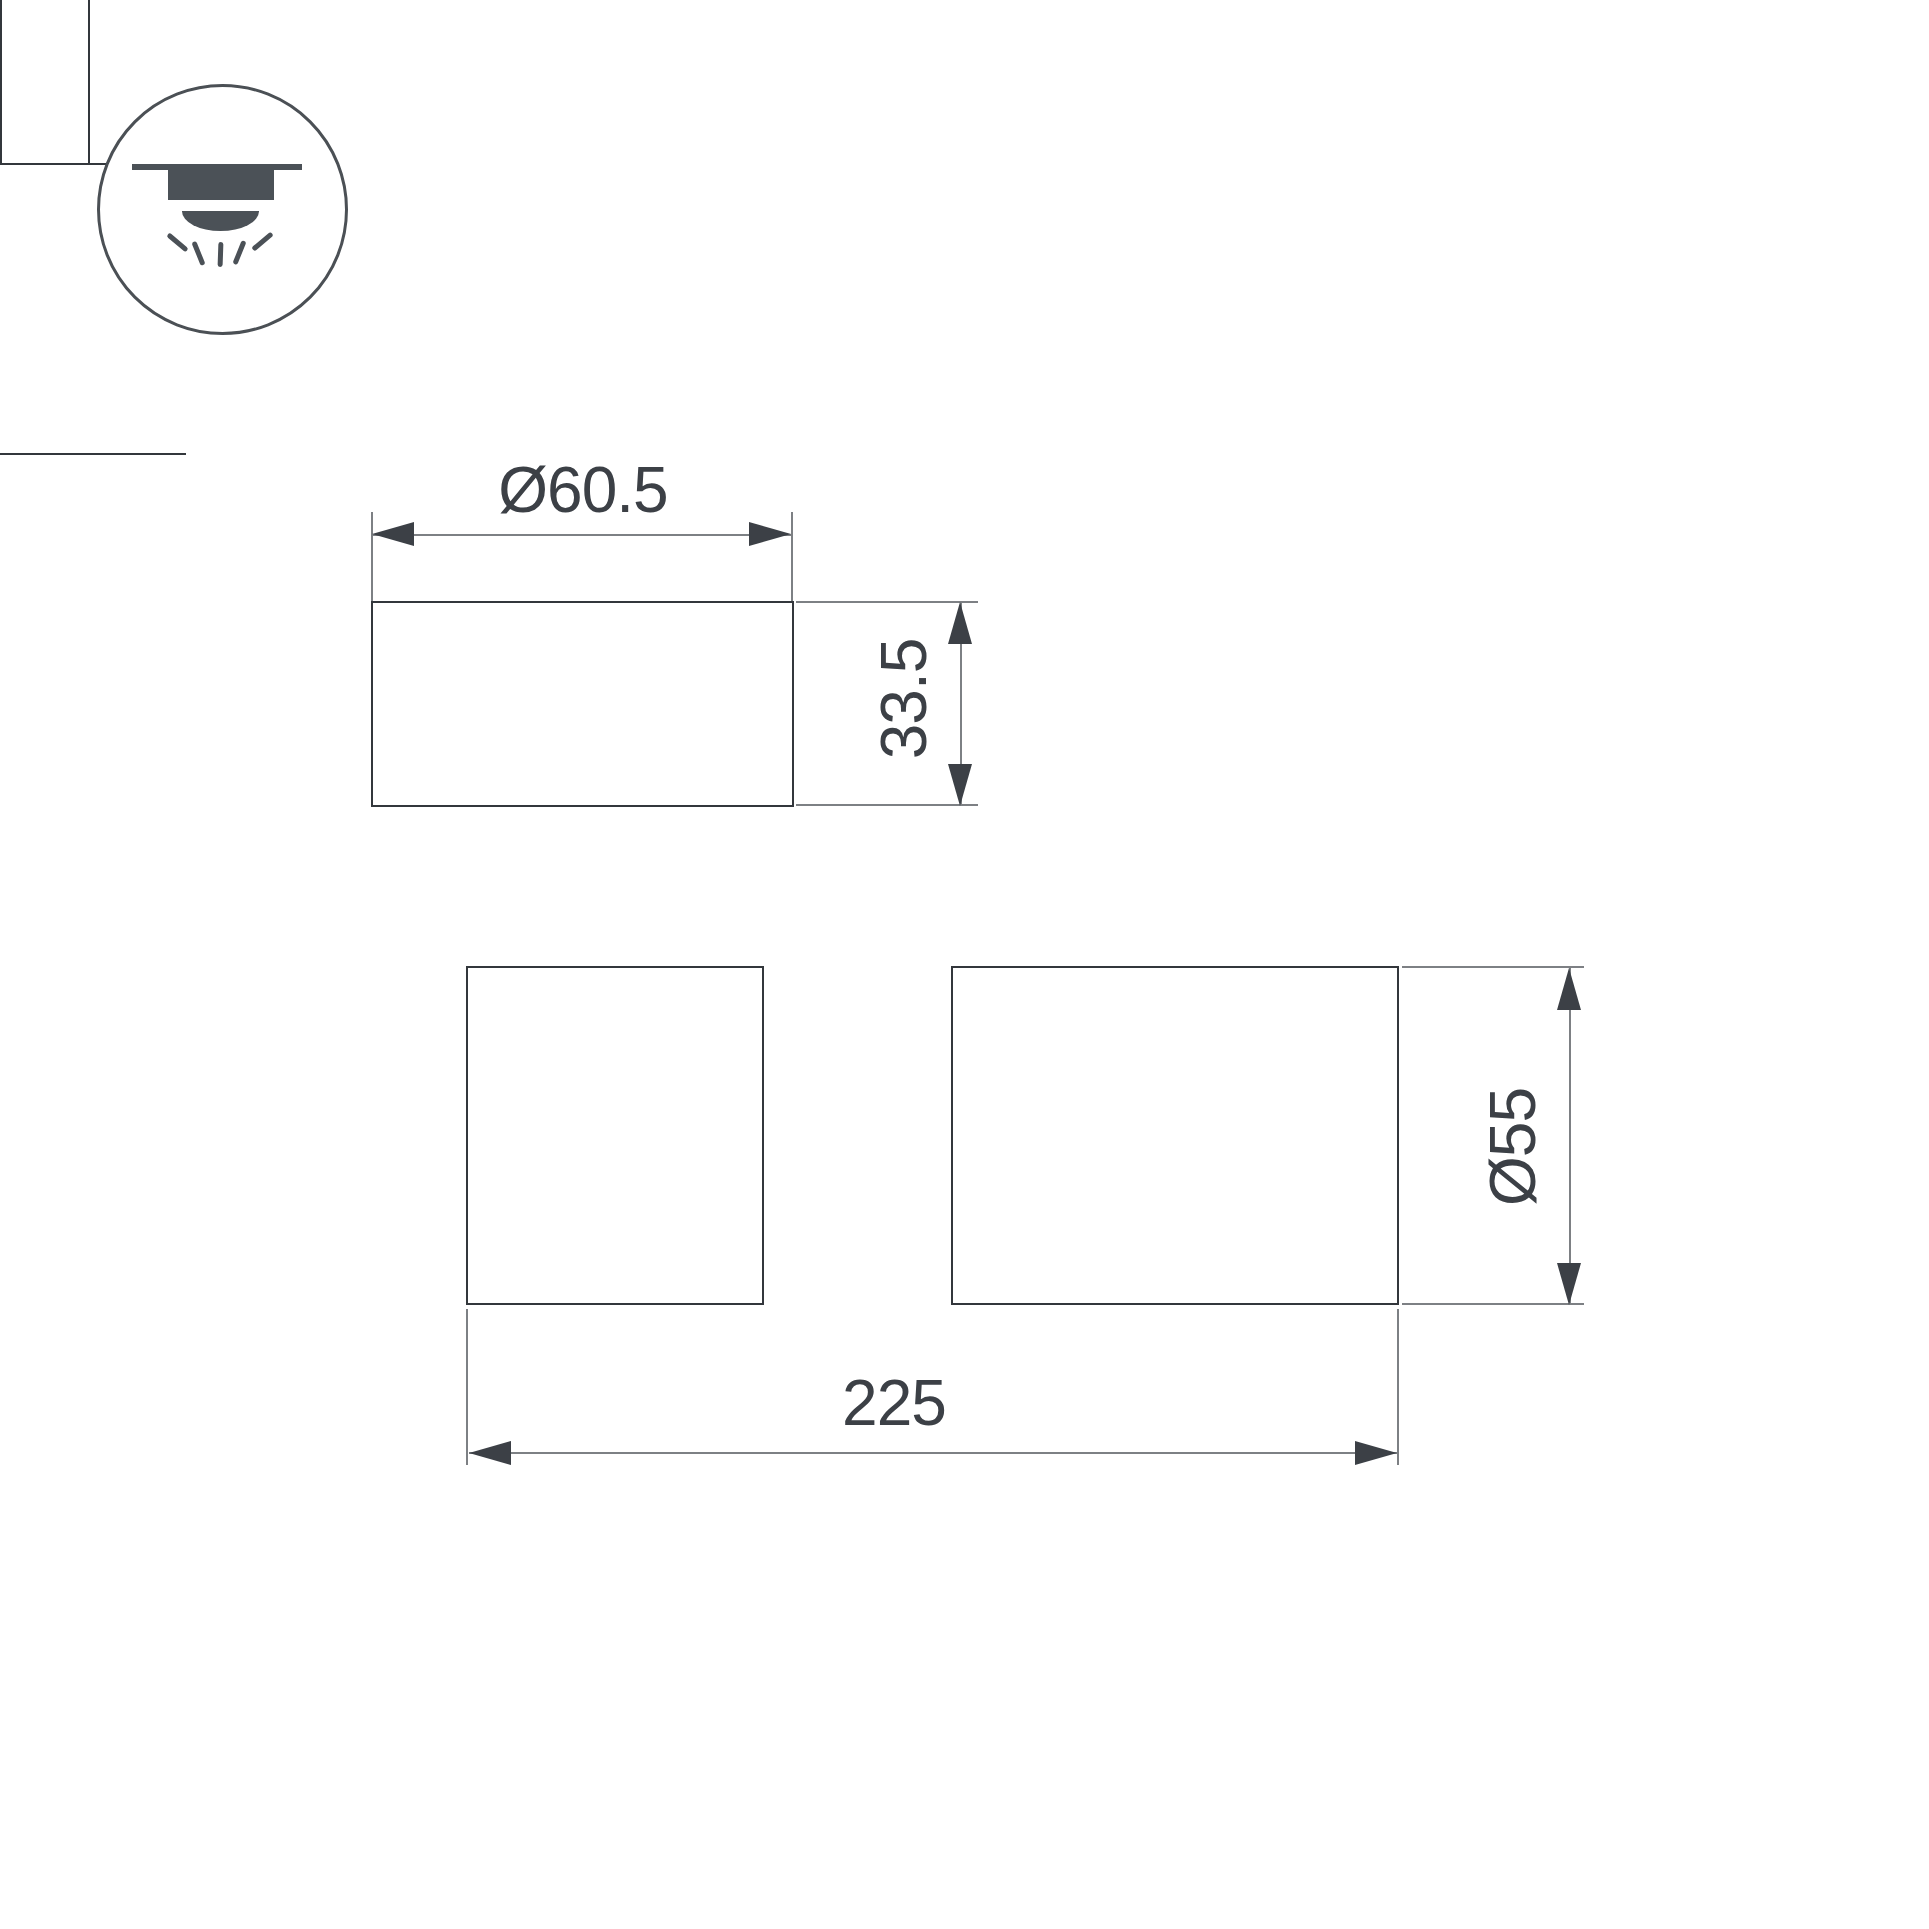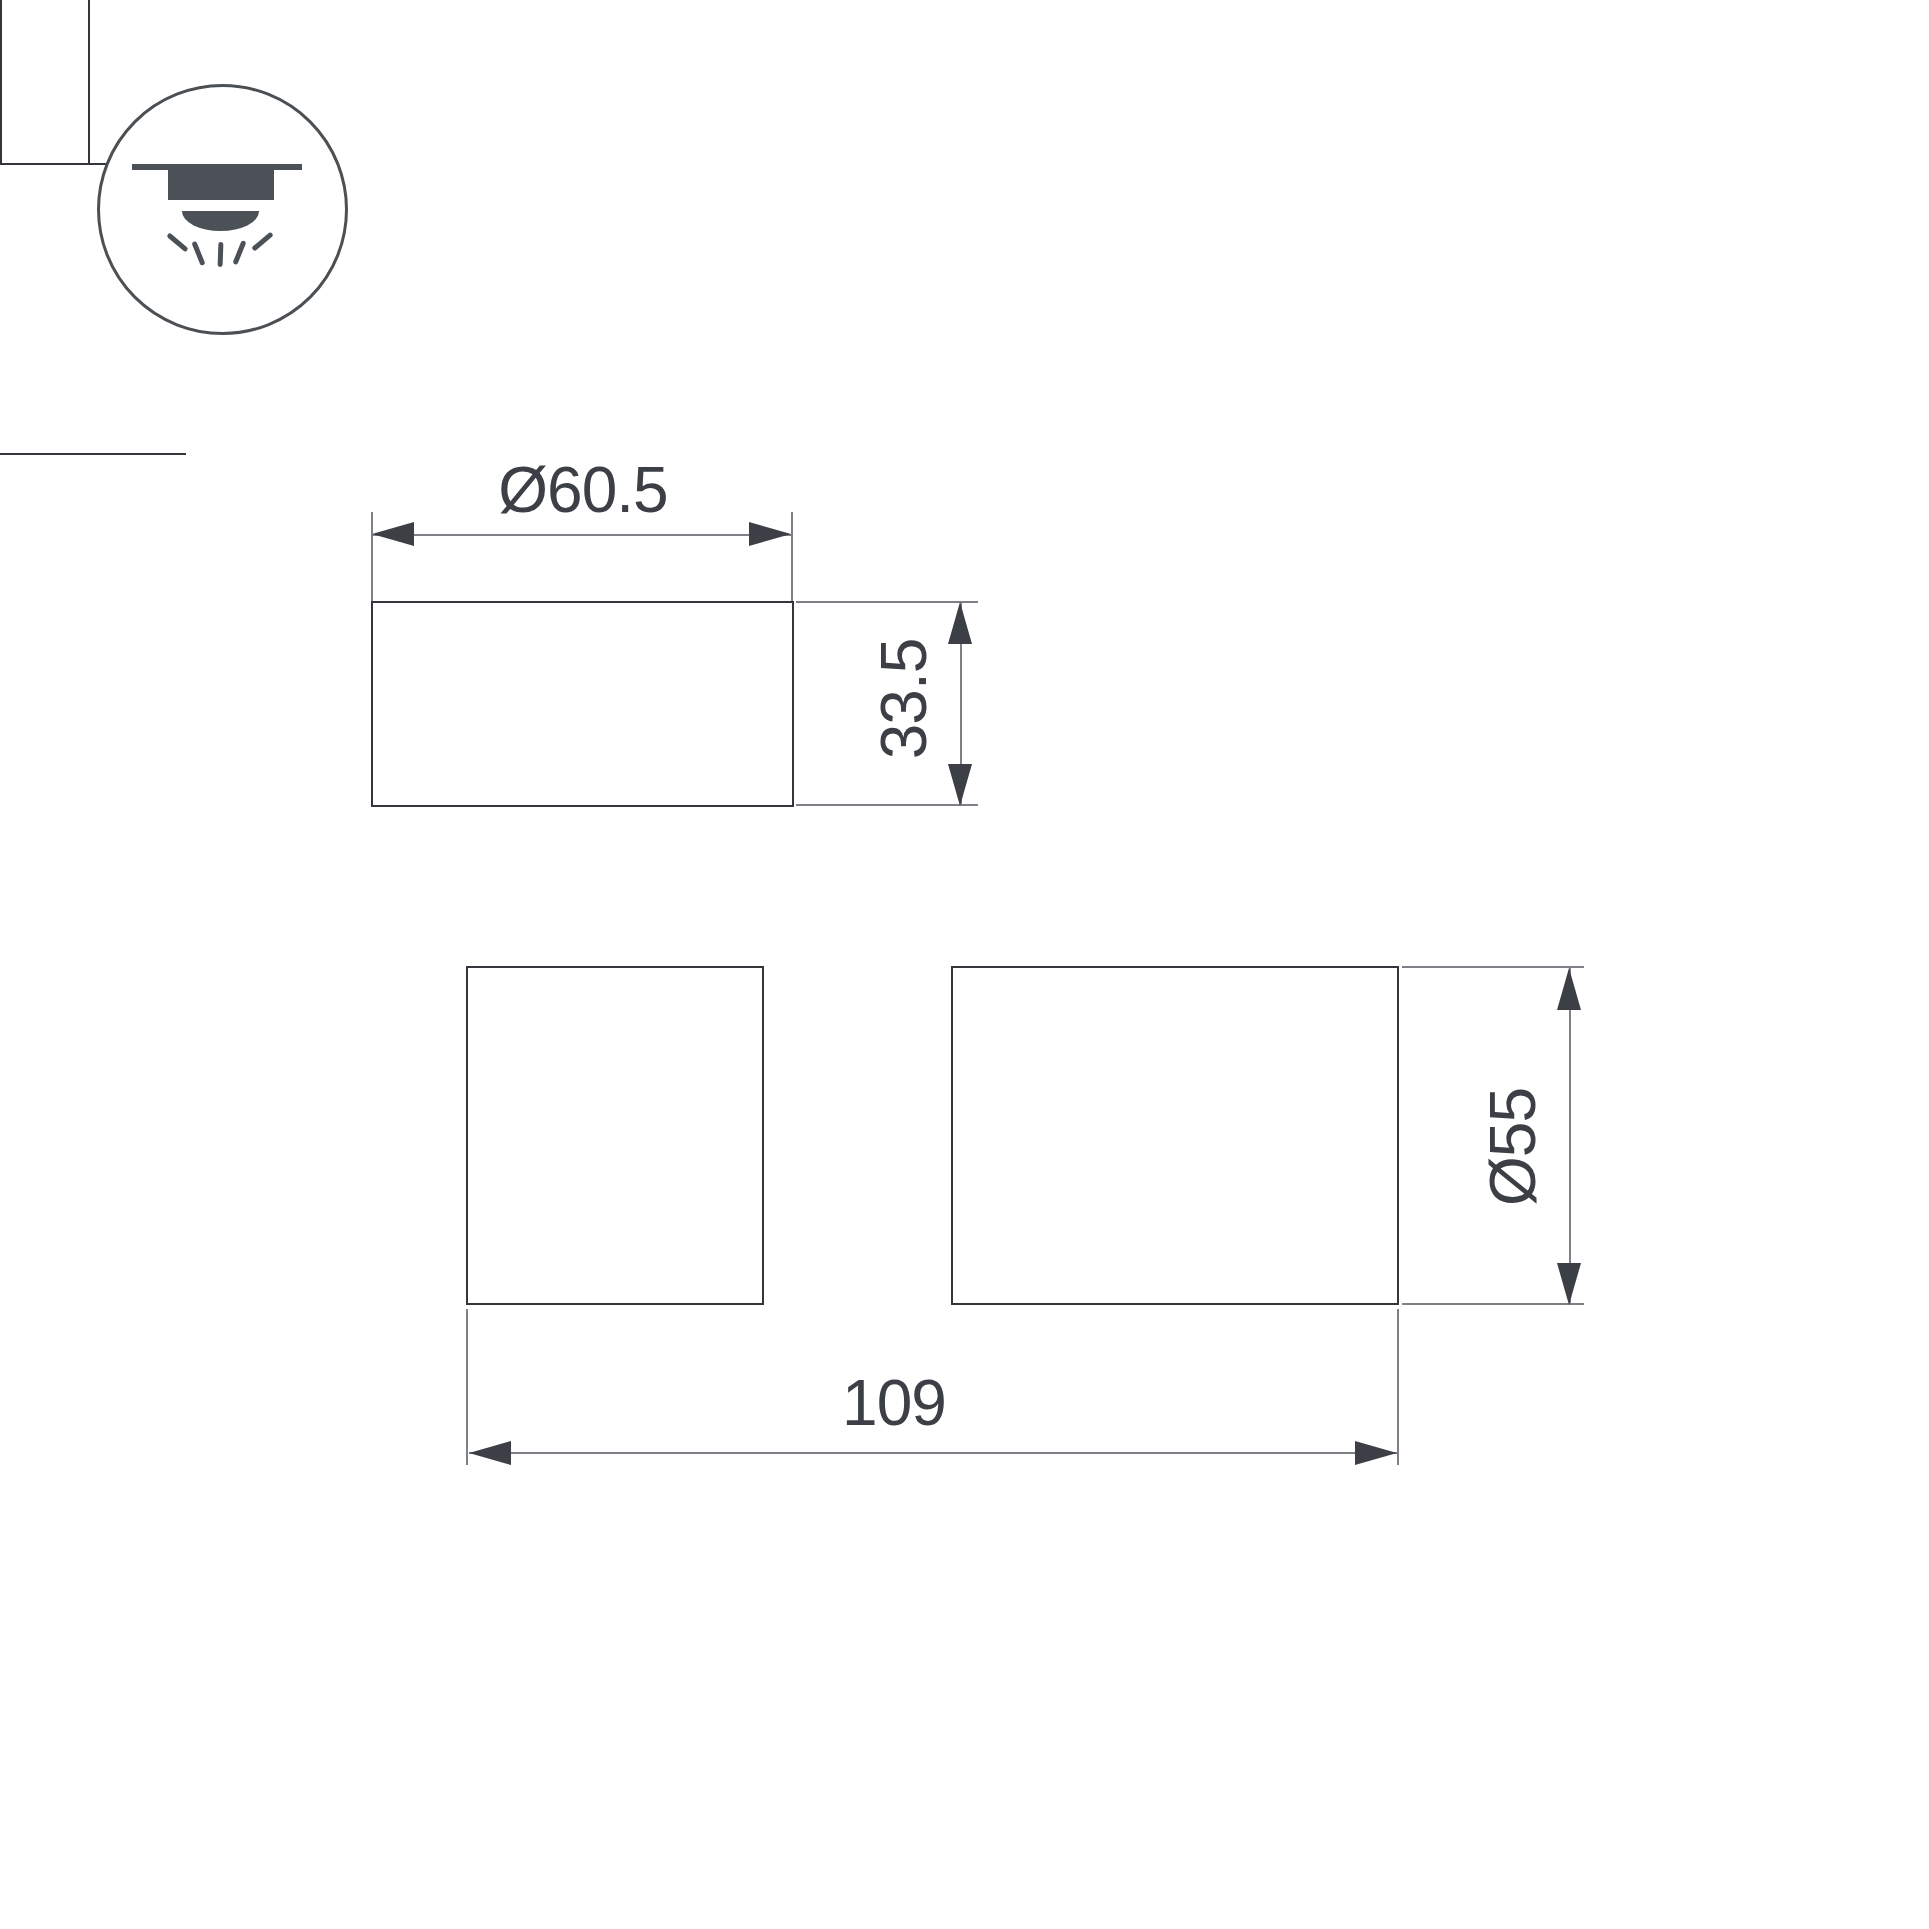--- a/index.html
+++ b/index.html
@@ -85,16 +85,16 @@
   <div class="dline" style="left:1569px;top:968px;width:1.9px;height:337px;"></div>
   <div class="arrow arr-up" style="left:1557px;top:968px;"></div>
   <div class="arrow arr-down" style="left:1557px;top:1263px;"></div>
   <div class="dimlabel vert" style="left:1513px;top:1147px;">Ø55</div>
 
   <div class="dline" style="left:466px;top:1309px;width:1.9px;height:156px;"></div>
   <div class="dline" style="left:1397px;top:1309px;width:1.9px;height:156px;"></div>
   <div class="dline" style="left:469px;top:1452px;width:928px;height:1.9px;"></div>
   <div class="arrow arr-left" style="left:469px;top:1441px;"></div>
   <div class="arrow arr-right" style="left:1355px;top:1441px;"></div>
-  <div class="dimlabel" style="left:894px;top:1403px;">109</div>
+  <div class="dimlabel" style="left:894px;top:1403px;">225</div>
 
 </div>
 
 
 </body></html>

